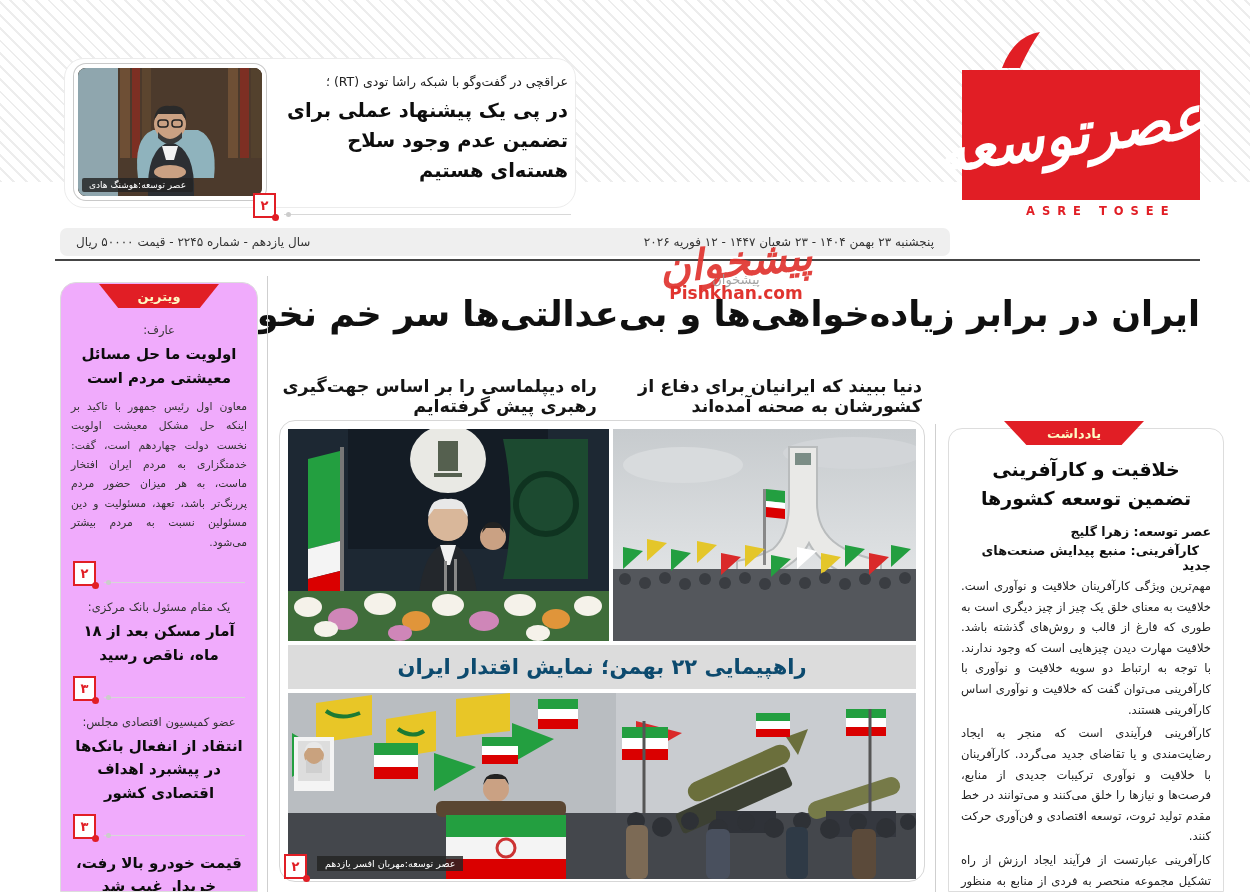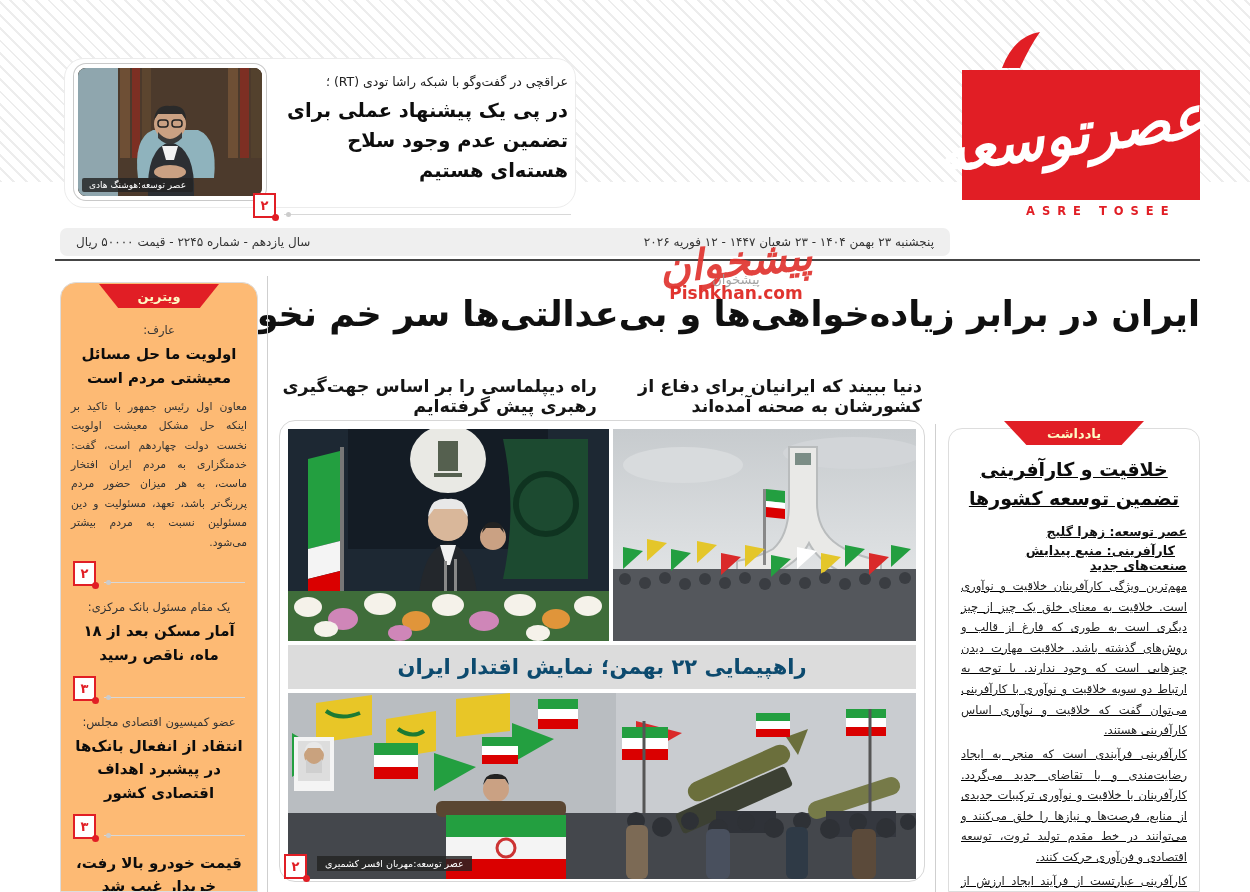--- a/index.html
+++ b/index.html
@@ -115,33 +115,33 @@
   
   .tab{
     position:absolute; height:24px; background:#e11e25; color:#fef9c3;
     font-size:13px; font-weight:bold; display:flex; align-items:center; justify-content:center;
     clip-path:polygon(0 0,100% 0,84% 100%,16% 100%); z-index:5;
   }
 
   
   .vitrine{
     left:60px; top:282px; width:198px; height:610px;
-    background:#fdba74; border:1px solid #ddd; border-radius:16px 16px 0 0; overflow:hidden;
+    background:#f0abfc; border:1px solid #ddd; border-radius:16px 16px 0 0; overflow:hidden;
   }
   .v-item{ padding:13px 10px 0; text-align:center; }
   .v-kicker{ font-size:11.5px; color:#333; margin-bottom:4px; line-height:1.5; }
   .v-title{ font-size:15px; font-weight:bold; color:#0c0c0c; line-height:1.55; }
   .v-body{ font-size:10.8px; color:#333; text-align:justify; line-height:1.8; margin-top:7px; }
   .v-pn{ margin:9px 2px 0; }
 
   
   .note{
-    left:948px; top:428px; width:252px; height:464px;
+    left:948px; top:428px; width:276px; height:464px;
     background:#fff; border:1px solid #ddd; border-radius:14px 14px 0 0;
-    padding:26px 12px 0; overflow:hidden;text-decoration:underline;
+    padding:26px 12px 0; overflow:hidden;
   }
   .note-title{ font-size:19px; font-weight:bold; text-align:center; line-height:1.55; color:#0c0c0c; }
   .note-byline{ font-size:12.5px; font-weight:bold; margin-top:10px; color:#111; }
   .note-lead{ font-size:12.8px; font-weight:bold; margin-top:4px; color:#111; text-indent:12px; }
   .note-p{ font-size:11.6px; color:#222; text-align:justify; line-height:1.78; margin-top:3px; }
 </style>
 </head>
 <body>
 
 <div class="abs hatch"></div>
@@ -385,21 +385,21 @@
           <rect x="420" y="136" width="24" height="50" rx="6" fill="#49505e"></rect>
         <rect x="500" y="134" width="22" height="52" rx="6" fill="#2f3a46"></rect>
           <rect x="566" y="136" width="24" height="50" rx="6" fill="#5b4a3a"></rect>
       </g>
     </svg>
   </div>
 
   <div class="lead-pn">
     <span class="pn-box">۲</span>
     <span class="pn-dot"></span>
-    <span class="lead-cap">عصر توسعه:مهربان افسر کشمیری</span>
+    <span class="lead-cap">عصر توسعه:مهربان افسر یازدهم</span>
   </div>
 </div>
 
 <div class="abs tab" style="left:99px; top:284px; width:120px;">ویترین</div>
 <div class="abs vitrine">
   <div style="height:26px;"></div>
 
   <div class="v-item">
     <div class="v-kicker">عارف:</div>
     <div class="v-title">اولویت ما حل مسائل معیشتی مردم است</div>

